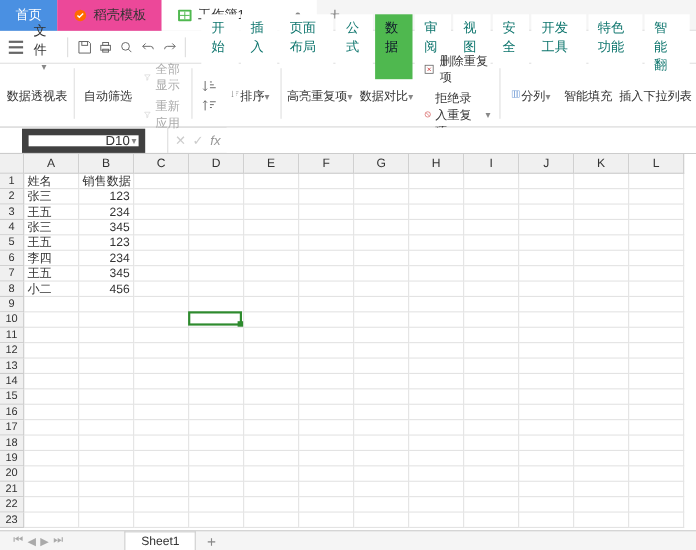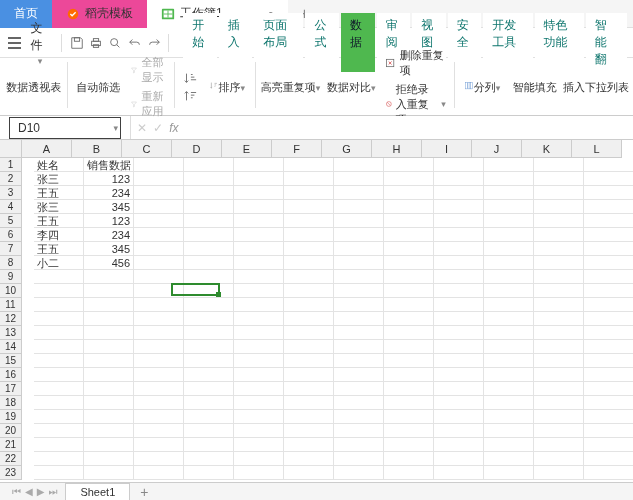--- a/index.html
+++ b/index.html
@@ -34,45 +34,45 @@
 .ribbon-group.big { min-width: 44px; }
 .ribbon-sep { width: 1px; height: 46px; background: #e0e0e0; }
 .ribbon-icon { width: 22px; height: 22px; display: flex; align-items: center; justify-content: center; margin-bottom: 2px; }
 .ribbon-label { font-size: 11px; color: #333; white-space: nowrap; }
 .ribbon-stack { display: flex; flex-direction: column; gap: 2px; justify-content: center; height: 50px; }
 .ribbon-stack-item { display: flex; align-items: center; gap: 3px; font-size: 11px; cursor: pointer; padding: 1px 2px; }
 .ribbon-stack-item svg { width: 14px; height: 14px; }
 
 
 .formula-bar { display: flex; height: 24px; border-bottom: 1px solid #ccc; align-items: center; }
-.name-box { width: 112px; height: 22px; border: 1px solid #404040; margin: 0 9px; padding: 0 8px; display: flex; align-items: center; justify-content: flex-start; font-size: 12px; background: #fff; position: relative; }
+.name-box { width: 112px; height: 22px; border: 6px solid #404040; margin: 0 20px; padding: 0 8px; display: flex; align-items: center; justify-content: flex-end; font-size: 12px; background: #fff; position: relative; }
 .name-box-dd { position: absolute; right: 2px; color: #888; font-size: 9px; }
 .fx-controls { display: flex; align-items: center; gap: 6px; padding: 0 6px; color: #999; border-left: 1px solid #ddd; height: 100%; }
 .fx-label { font-style: italic; }
 .formula-input { flex: 1; height: 100%; border: none; outline: none; padding: 0 6px; }
 
 
 .sheet-area { position: relative; height: 342px; overflow: hidden; }
 .corner { position: absolute; left: 0; top: 0; width: 22px; height: 18px; background: #f0f0f0; border-right: 1px solid #ccc; border-bottom: 1px solid #ccc; }
 .col-headers { position: absolute; left: 22px; top: 0; display: flex; height: 18px; }
 .col-h { width: 50px; background: #f0f0f0; border-right: 1px solid #ccc; border-bottom: 1px solid #ccc; text-align: center; font-size: 11px; line-height: 18px; cursor: pointer; }
 .row-headers { position: absolute; left: 0; top: 18px; width: 22px; }
 .row-h { height: 14px; background: #f0f0f0; border-right: 1px solid #ccc; border-bottom: 1px solid #ccc; text-align: center; font-size: 10px; line-height: 14px; cursor: pointer; }
-.cells { position: absolute; left: 34px; top: 18px; }
+.cells { position: absolute; left: 22px; top: 18px; }
 .cell-row { display: flex; height: 14px; }
 .cell { width: 50px; height: 14px; border-right: 1px solid #e3e3e3; border-bottom: 1px solid #e3e3e3; font-size: 11px; line-height: 14px; padding: 0 3px; overflow: hidden; white-space: nowrap; cursor: cell; }
 .cell.tr { text-align: right; }
 .active-cell { position: absolute; border: 2px solid #2e8b2e; pointer-events: none; }
 .active-cell .handle { position: absolute; right: -3px; bottom: -3px; width: 5px; height: 5px; background: #2e8b2e; }
 
 
 .sheet-tabs { position: absolute; bottom: 0; left: 0; right: 0; height: 18px; display: flex; align-items: center; background: #f5f5f5; border-top: 1px solid #ccc; padding-left: 6px; gap: 2px; }
 .sheet-nav { display: flex; gap: 4px; color: #aaa; padding: 0 6px; }
 .sheet-nav span { cursor: pointer; font-size: 10px; }
-.sheet-tab { background: #fff; border: 1px solid #ccc; border-bottom: none; padding: 2px 14px; font-size: 11px; cursor: pointer; }
+.sheet-tab { background: #fff; border: 1px solid #ccc; border-bottom: none; padding: 2px 14px; font-size: 11px; cursor: pointer; margin-left: 48px; }
 .sheet-add { padding: 0 8px; color: #888; font-size: 14px; cursor: pointer; }
 .caret { font-size: 9px; color: #888; }
 </style>
 </head>
 <body>
 
 <div class="top-tabs">
   <div class="top-tab home">首页</div>
   <div class="top-tab docer">
     <span class="tab-icon">

